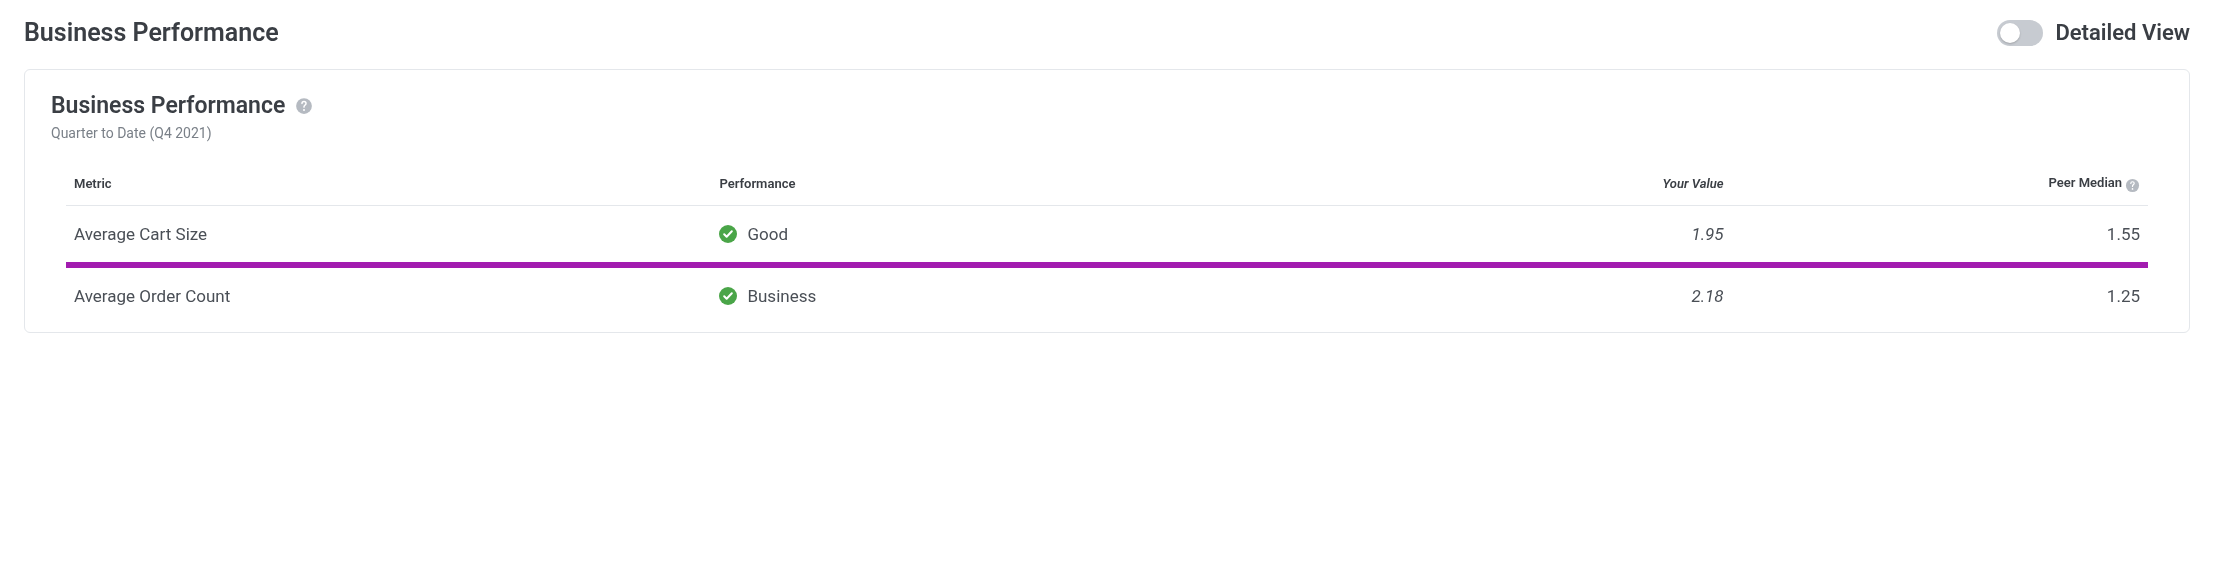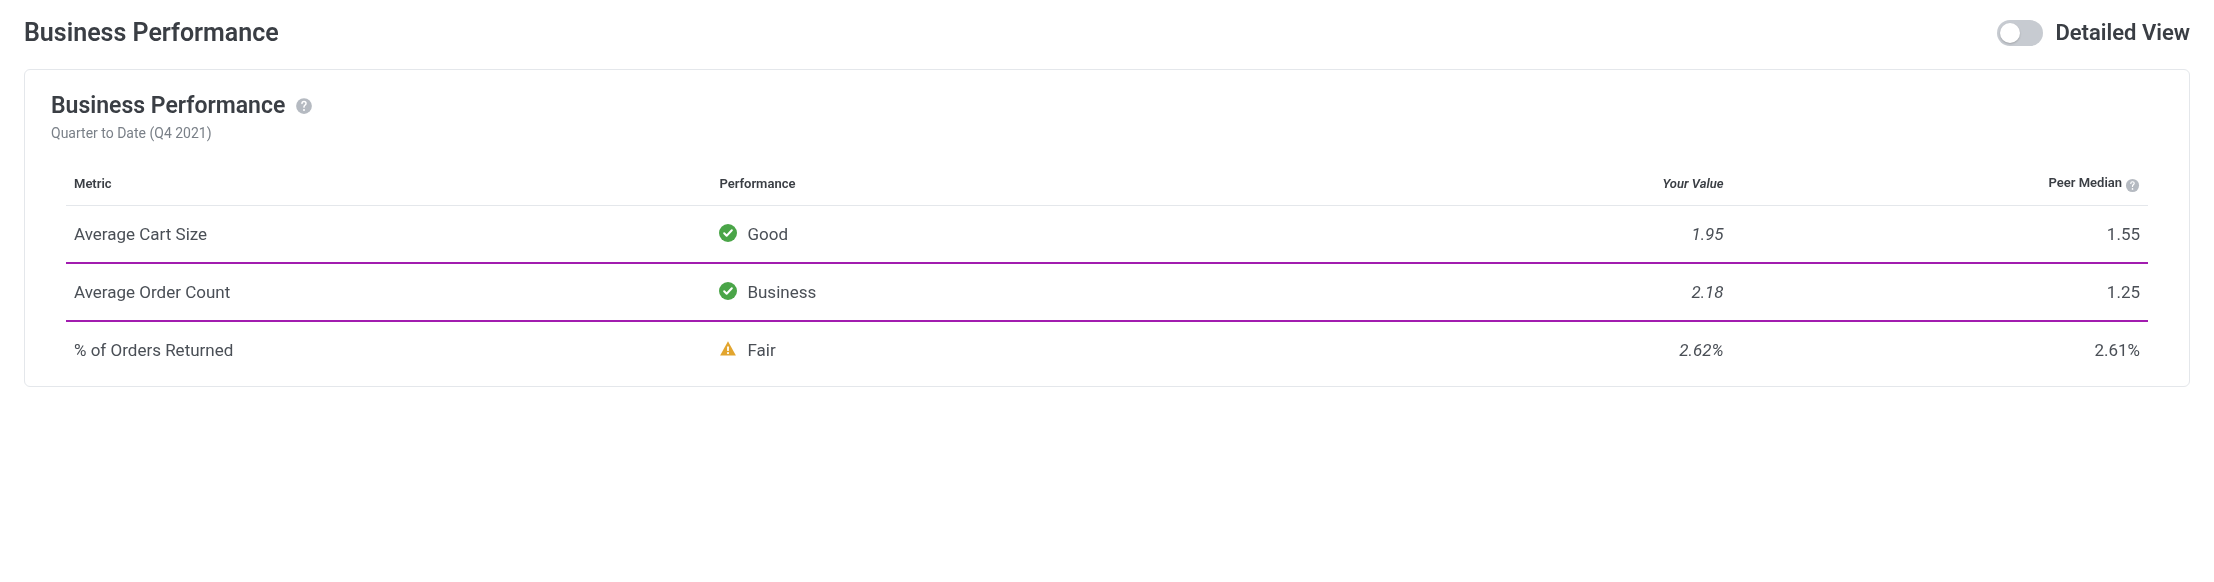--- a/index.html
+++ b/index.html
@@ -112,35 +112,35 @@
     color: #3a3e44;
     padding: 10px 8px 14px 8px;
     border-bottom: 1px solid #e4e7eb;
   }
   table.perf th.col-your, table.perf td.col-your,
   table.perf th.col-peer, table.perf td.col-peer {
     text-align: right;
   }
   table.perf td {
     padding: 18px 8px;
-    border-bottom: 2px solid #a21caf;
+    border-bottom: 6px solid #a21caf;
     font-size: 17px;
     color: #4a4f56;
   }
   table.perf tr:last-child td {
     border-bottom: none;
   }
   .col-metric { width: 31%; }
   .col-perf   { width: 29%; }
   .col-your   { width: 20%; font-style: italic; }
   .col-peer   { width: 20%; }
 
   .perf-cell {
     display: flex;
-    align-items: flex-start;
+    align-items: center;
     gap: 10px;
   }
 
   .status-icon {
     width: 18px;
     height: 18px;
     flex: 0 0 18px;
     display: inline-block;
   }
 
@@ -229,28 +229,15 @@
             <div class="perf-cell">
               <span class="status-icon"><svg viewBox="0 0 16 16">
                   <use href="#ic-good"></use>
                 </svg></span>
               <span>Business</span>
             </div>
           </td>
           <td class="col-your num">2.18</td>
           <td class="col-peer num">1.25</td>
         </tr>
-        <tr>
-          <td class="col-metric">% of Orders Returned</td>
-          <td class="col-perf">
-            <div class="perf-cell">
-              <span class="status-icon"><svg viewBox="0 0 16 16">
-                  <use href="#ic-warn"></use>
-                </svg></span>
-              <span>Fair</span>
-            </div>
-          </td>
-          <td class="col-your num">2.62%</td>
-          <td class="col-peer num">2.61%</td>
-        </tr>
       </tbody>
   </table>
 </div>
 
 </body></html>

